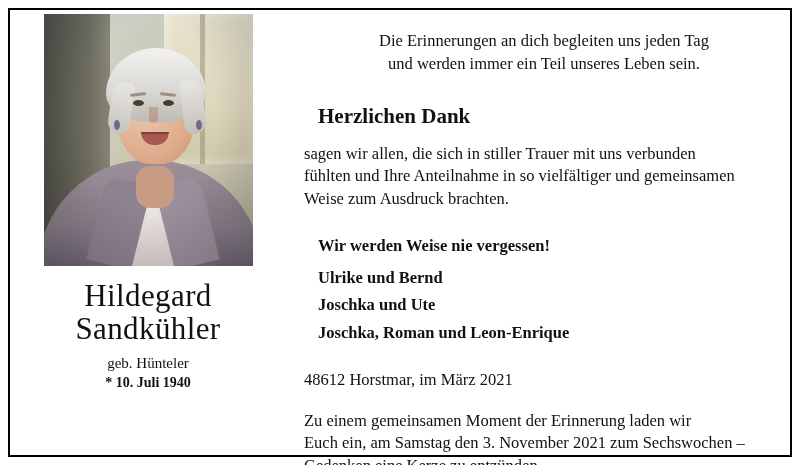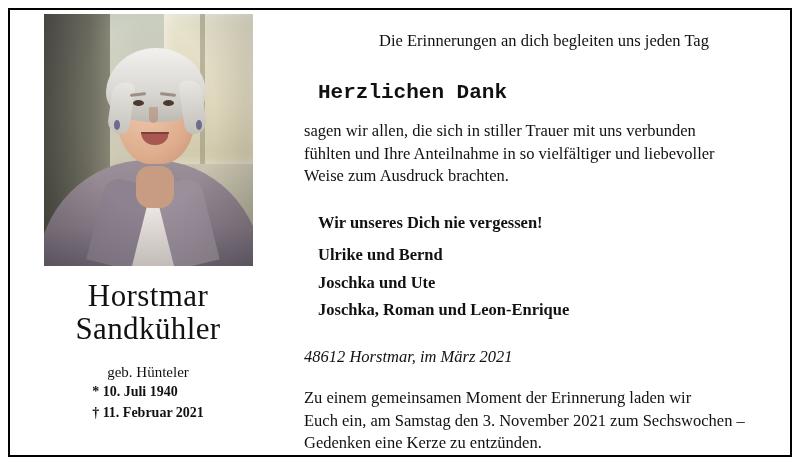--- a/index.html
+++ b/index.html
@@ -188,21 +188,21 @@
 
   .name {
     margin-top: 14px;
     font-size: 31px;
     line-height: 1.06;
     text-align: center;
     letter-spacing: .4px;
   }
   .name-line { display: block; }
   .maiden {
-    margin-top: 18px;
+    margin-top: 9px;
     font-size: 15px;
     text-align: center;
   }
   .dates {
     font-size: 14px;
     font-weight: bold;
     text-align: left;
     line-height: 1.5;
   }
   .dates span { display: block; }
@@ -221,39 +221,37 @@
     text-align: center;
     margin: 0 0 26px 0;
     padding: 0 6px;
   }
   .intro span { display: block; }
   .thanks-head {
     font-size: 21px;
     font-weight: bold;
     margin: 0 0 12px 0;
     padding-left: 14px;
-    font-family: Liberation Mono, monospace;
   }
   .thanks-body {
     margin: 0 0 24px 0;
   }
   .thanks-body span { display: block; }
   .family {
     padding-left: 14px;
     font-weight: bold;
     margin-bottom: 24px;
   }
   .family .fam-line {
     display: block;
     margin-bottom: 5px;
   }
   .family .fam-line:first-child { margin-bottom: 9px; }
   .place {
     margin: 16px 0 18px 0;
-    font-style: italic;
   }
   .closing {
     margin: 0;
   }
   .closing span { display: block; font-family: Liberation Serif, serif; }
 </style>
 </head>
 <body>
 
 <div class="page">
@@ -279,48 +277,48 @@
         <div class="eye l"></div>
         <div class="eye r"></div>
         <div class="nose"></div>
         <div class="mouth"></div>
         <div class="earring l"></div>
         <div class="earring r"></div>
         <div class="photo-shade"></div>
       </div>
 
       <div class="name">
-        <span class="name-line">Horstmar</span>
+        <span class="name-line">Hildegard</span>
         <span class="name-line">Sandkühler</span>
       </div>
 
       <div class="maiden">geb. Hünteler</div>
 
       <div class="dates">
         <span>* 10. Juli 1940</span>
-        <span>† 11. Februar 2021</span>
       </div>
     </div>
 
     <div class="right-col">
 
       <div class="intro">
         <span>Die Erinnerungen an dich begleiten uns jeden Tag</span>
+        <span>und werden immer ein Teil unseres Leben sein.</span>
       </div>
 
       <div class="thanks-head">Herzlichen Dank</div>
 
       <div class="thanks-body">
         <span>sagen wir allen, die sich in stiller Trauer mit uns verbunden</span>
-        <span>fühlten und Ihre Anteilnahme in so vielfältiger und liebevoller</span>
+        <span>fühlten und Ihre Anteilnahme in so vielfältiger und gemeinsamen</span>
         <span>Weise zum Ausdruck brachten.</span>
       </div>
 
       <div class="family">
-        <span class="fam-line">Wir unseres Dich nie vergessen!</span>
+        <span class="fam-line">Wir werden Weise nie vergessen!</span>
         <span class="fam-line">Ulrike und Bernd</span>
         <span class="fam-line">Joschka und Ute</span>
         <span class="fam-line">Joschka, Roman und Leon-Enrique</span>
       </div>
 
       <div class="place">48612 Horstmar, im März 2021</div>
 
       <div class="closing">
         <span>Zu einem gemeinsamen Moment der Erinnerung laden wir</span>
         <span>Euch ein, am Samstag den 3. November 2021 zum Sechswochen –</span>

